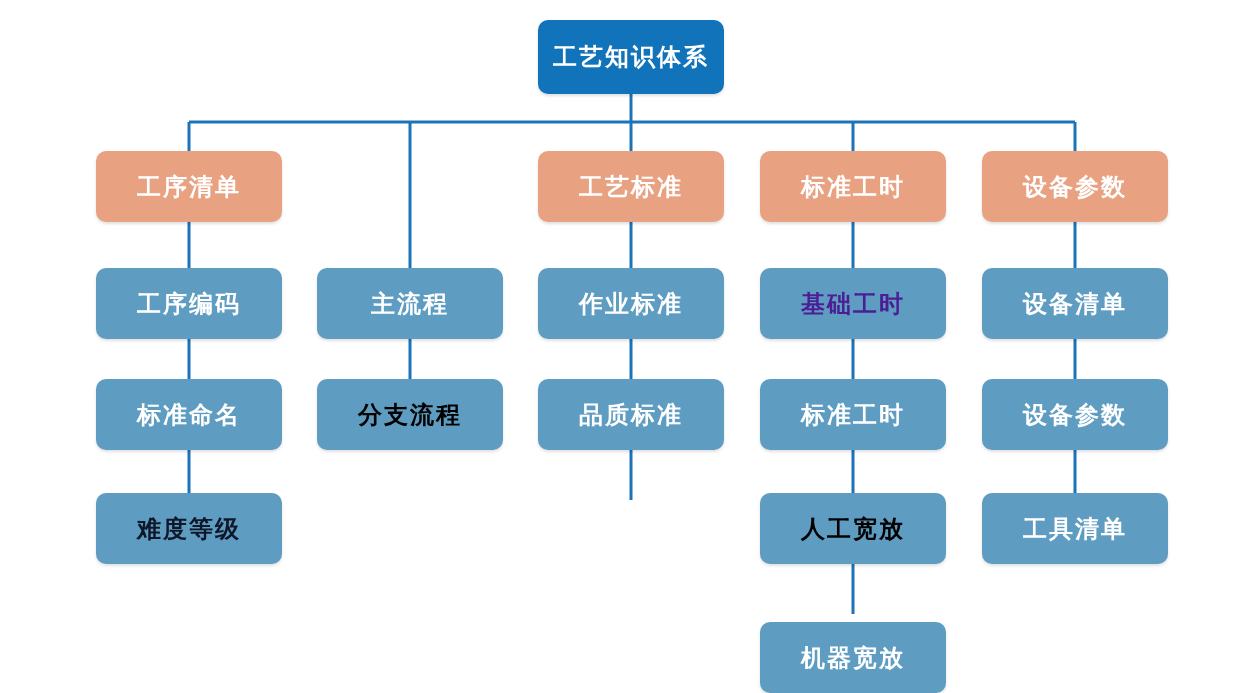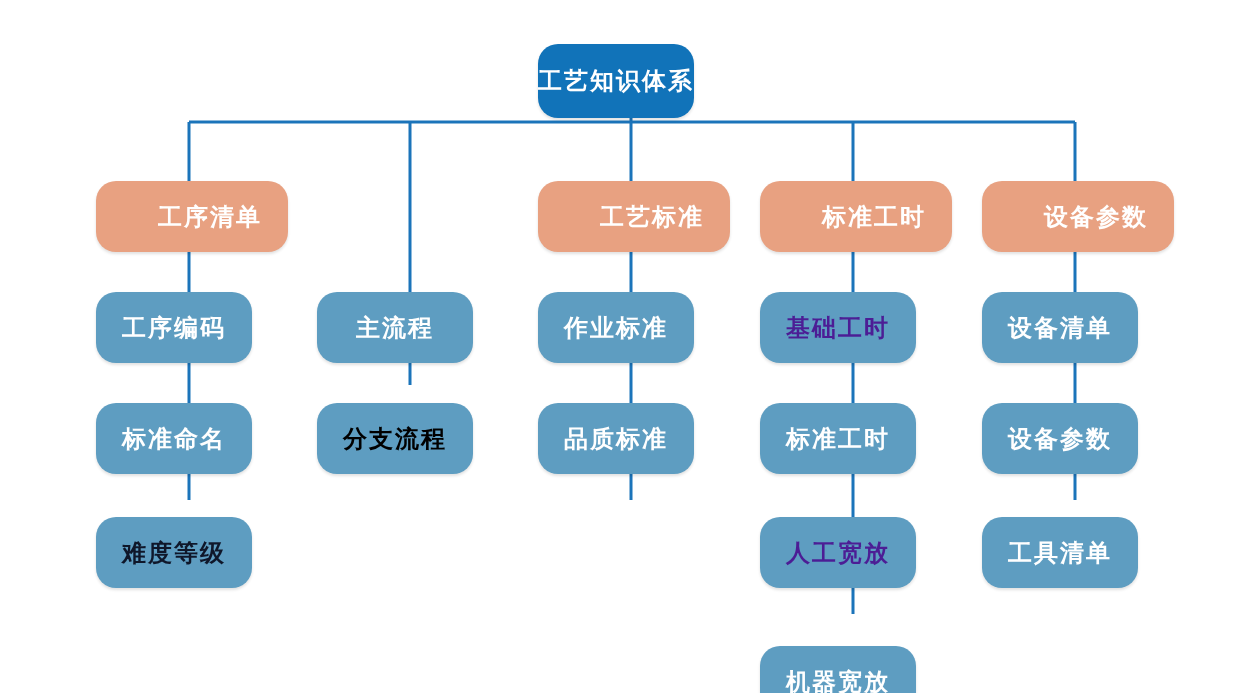--- a/index.html
+++ b/index.html
@@ -21,47 +21,46 @@
     left: 0;
     width: 1245px;
     height: 693px;
   }
   .connector {
     fill: none;
     stroke-width: 3px;
   }
   .node {
     position: absolute;
-    width: 156px;
+    width: 186px;
     height: 71px;
-    border-radius: 20px;
+    border-radius: 10px;
     display: flex;
     align-items: center;
     justify-content: center;
     color: #ffffff;
     font-size: 24px;
     font-weight: 600;
     letter-spacing: 2px;
     box-shadow: 0 2px 3px rgba(0,0,0,0.12);
     white-space: nowrap;
-    margin-top: 24px;
   }
   .root-node {
     top: 20px;
     left: 538px;
     height: 74px;
   }
   
   .col1 { left: 96px; }
   .col2 { left: 317px; }
   .col3 { left: 538px; }
   .col4 { left: 760px; }
   .col5 { left: 982px; }
   
-  .row-header { top: 157px; padding-left: 36px; }
+  .row-header { top: 151px; }
   .row-1 { top: 268px; }
   .row-2 { top: 379px; }
   .row-3 { top: 493px; }
   .row-4 { top: 622px; }
 </style>
 </head>
 <body>
 
 <div class="canvas">
 
@@ -85,21 +84,21 @@
   <div class="node col2 row-1" style="background: rgb(94, 157, 193); color: rgb(255, 255, 255);">主流程</div>
   <div class="node col2 row-2" style="background: rgb(94, 157, 193); color: #000000;">分支流程</div>
 
   <div class="node col3 row-header" style="background: rgb(232, 161, 129); color: rgb(255, 255, 255);">工艺标准</div>
   <div class="node col3 row-1" style="background: rgb(94, 157, 193); color: rgb(255, 255, 255);">作业标准</div>
   <div class="node col3 row-2" style="background: rgb(94, 157, 193); color: rgb(255, 255, 255);">品质标准</div>
 
   <div class="node col4 row-header" style="background: rgb(232, 161, 129); color: rgb(255, 255, 255);">标准工时</div>
   <div class="node col4 row-1" style="background: rgb(94, 157, 193); color: #4c1d95;">基础工时</div>
   <div class="node col4 row-2" style="background: rgb(94, 157, 193); color: rgb(255, 255, 255);">标准工时</div>
-  <div class="node col4 row-3" style="background: rgb(94, 157, 193); color: #4c1d95;">人工宽放</div>
+  <div class="node col4 row-3" style="background: rgb(94, 157, 193); color: #000000;">人工宽放</div>
   <div class="node col4 row-4" style="background: rgb(94, 157, 193); color: rgb(255, 255, 255);">机器宽放</div>
 
   <div class="node col5 row-header" style="background: rgb(232, 161, 129); color: rgb(255, 255, 255);">设备参数</div>
   <div class="node col5 row-1" style="background: rgb(94, 157, 193); color: rgb(255, 255, 255);">设备清单</div>
   <div class="node col5 row-2" style="background: rgb(94, 157, 193); color: rgb(255, 255, 255);">设备参数</div>
   <div class="node col5 row-3" style="background: rgb(94, 157, 193); color: rgb(255, 255, 255);">工具清单</div>
 
 </div>
 
 </body></html>

